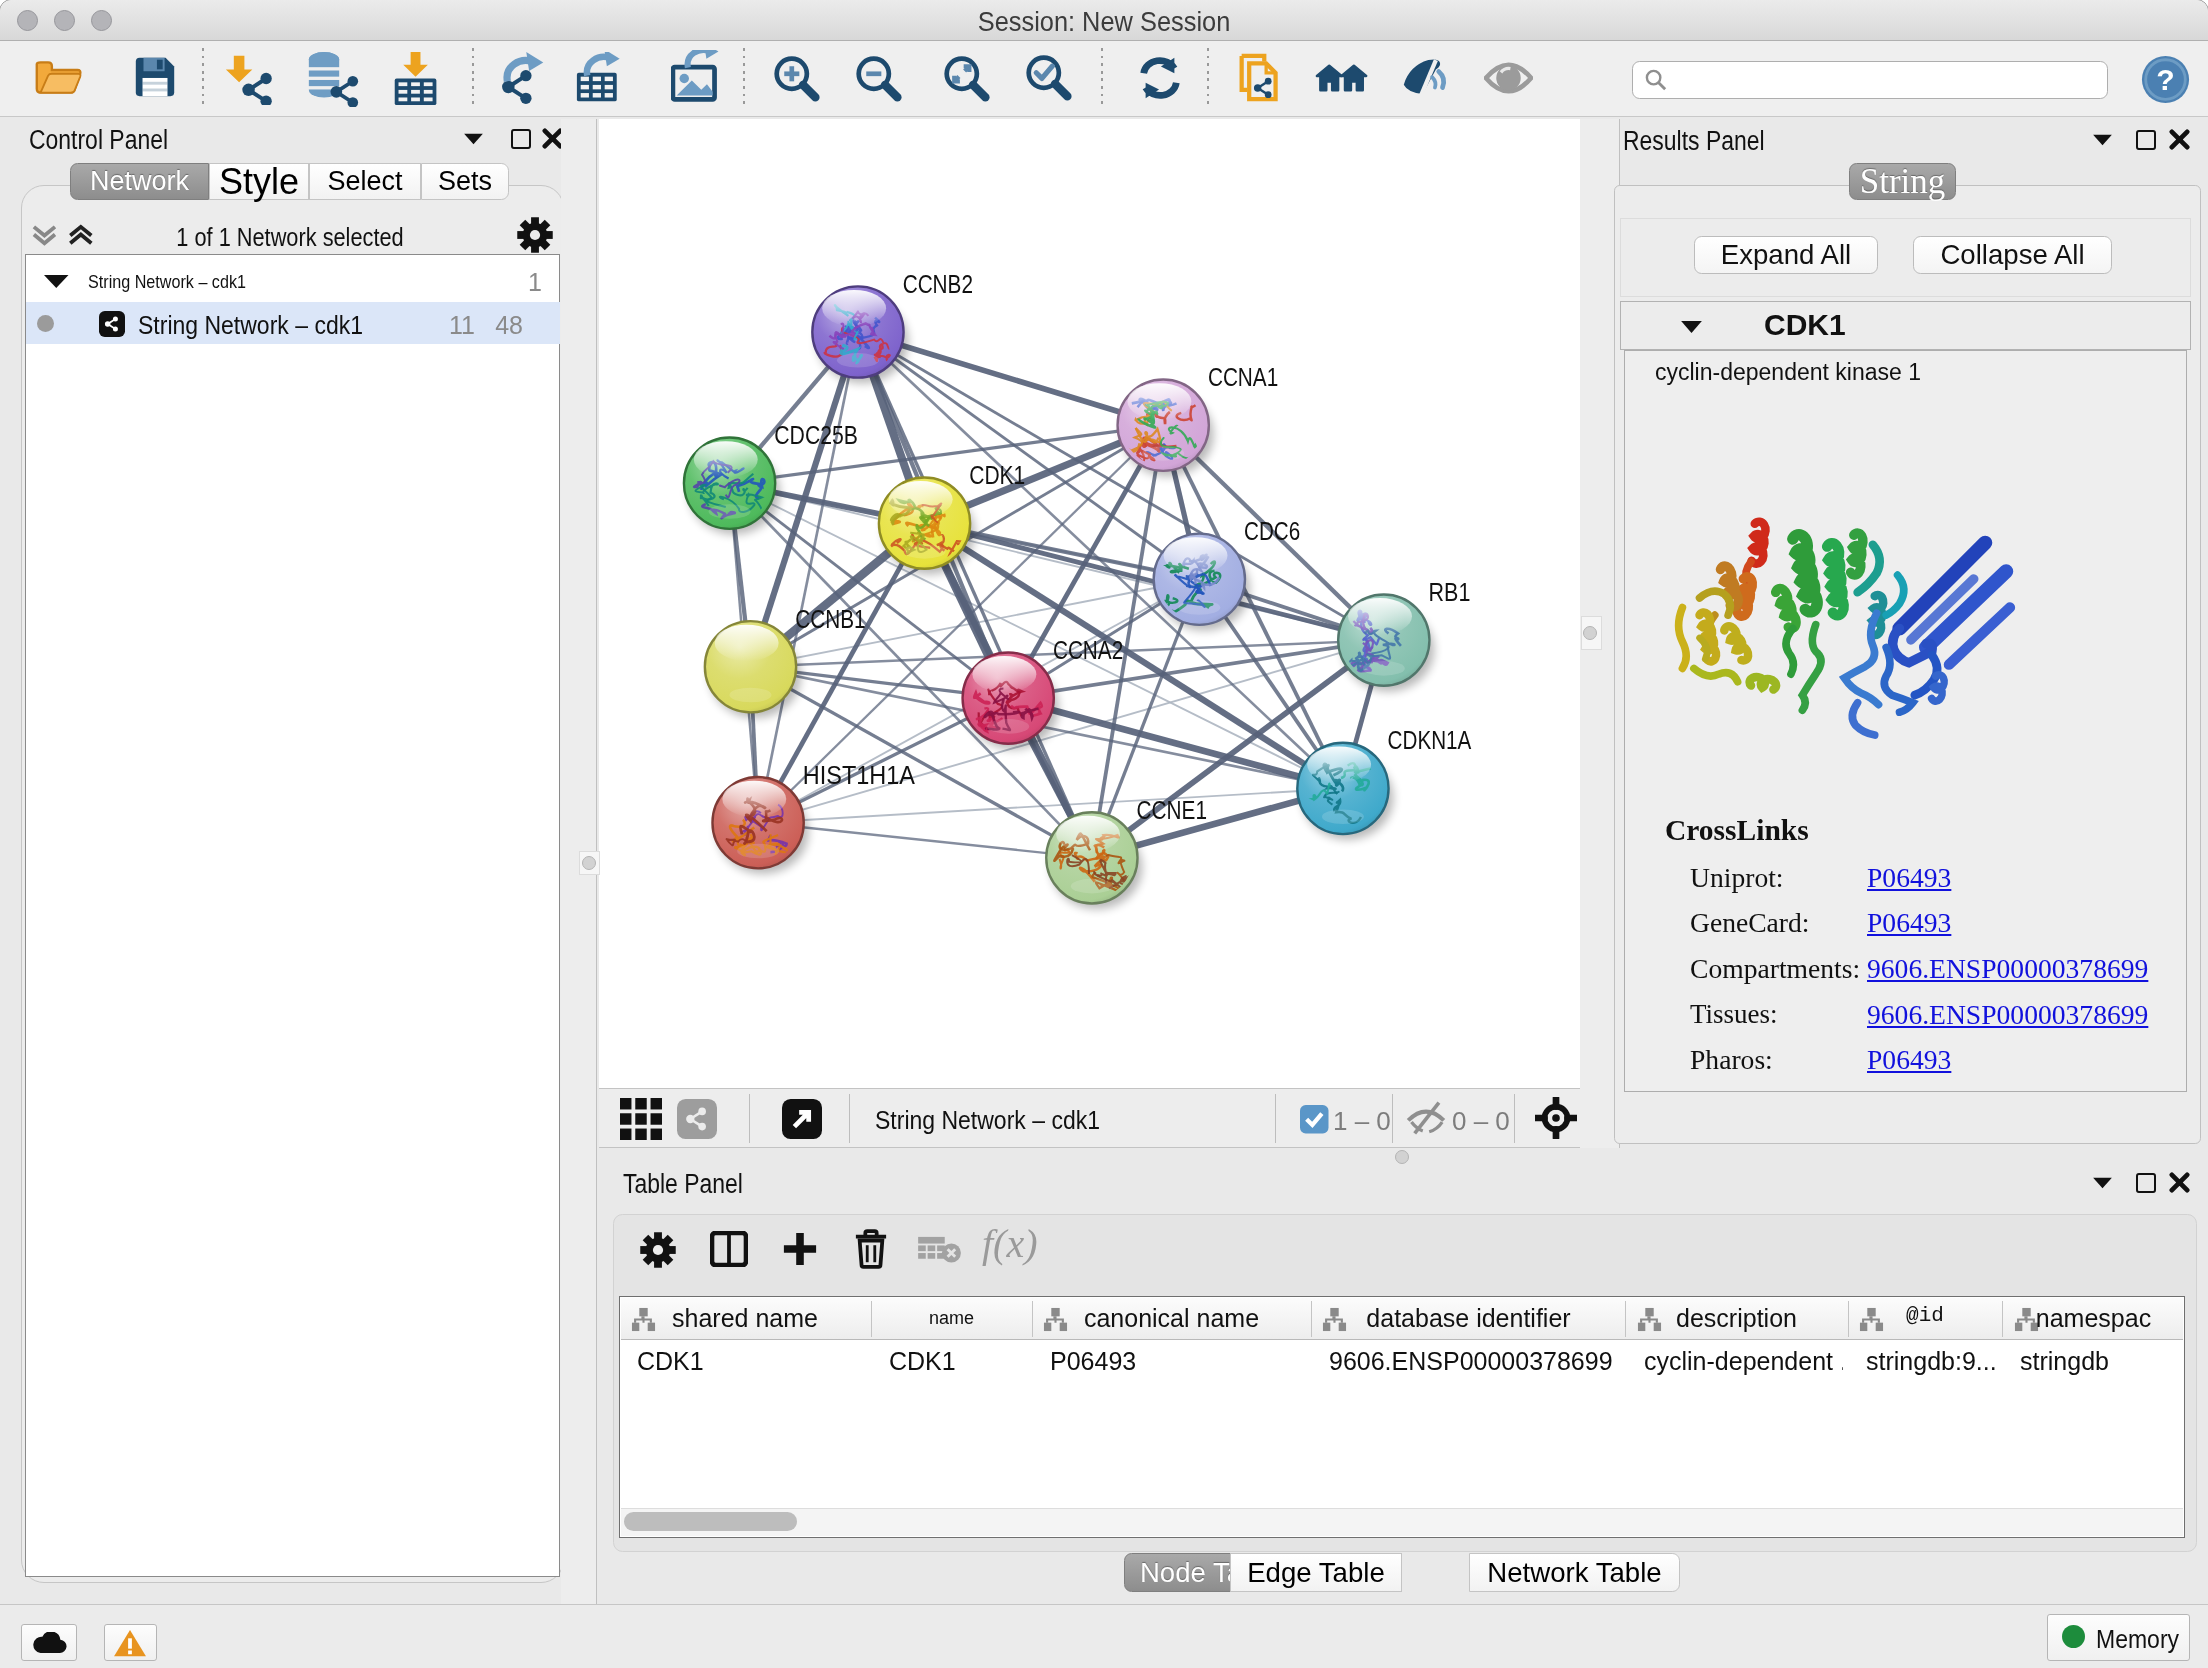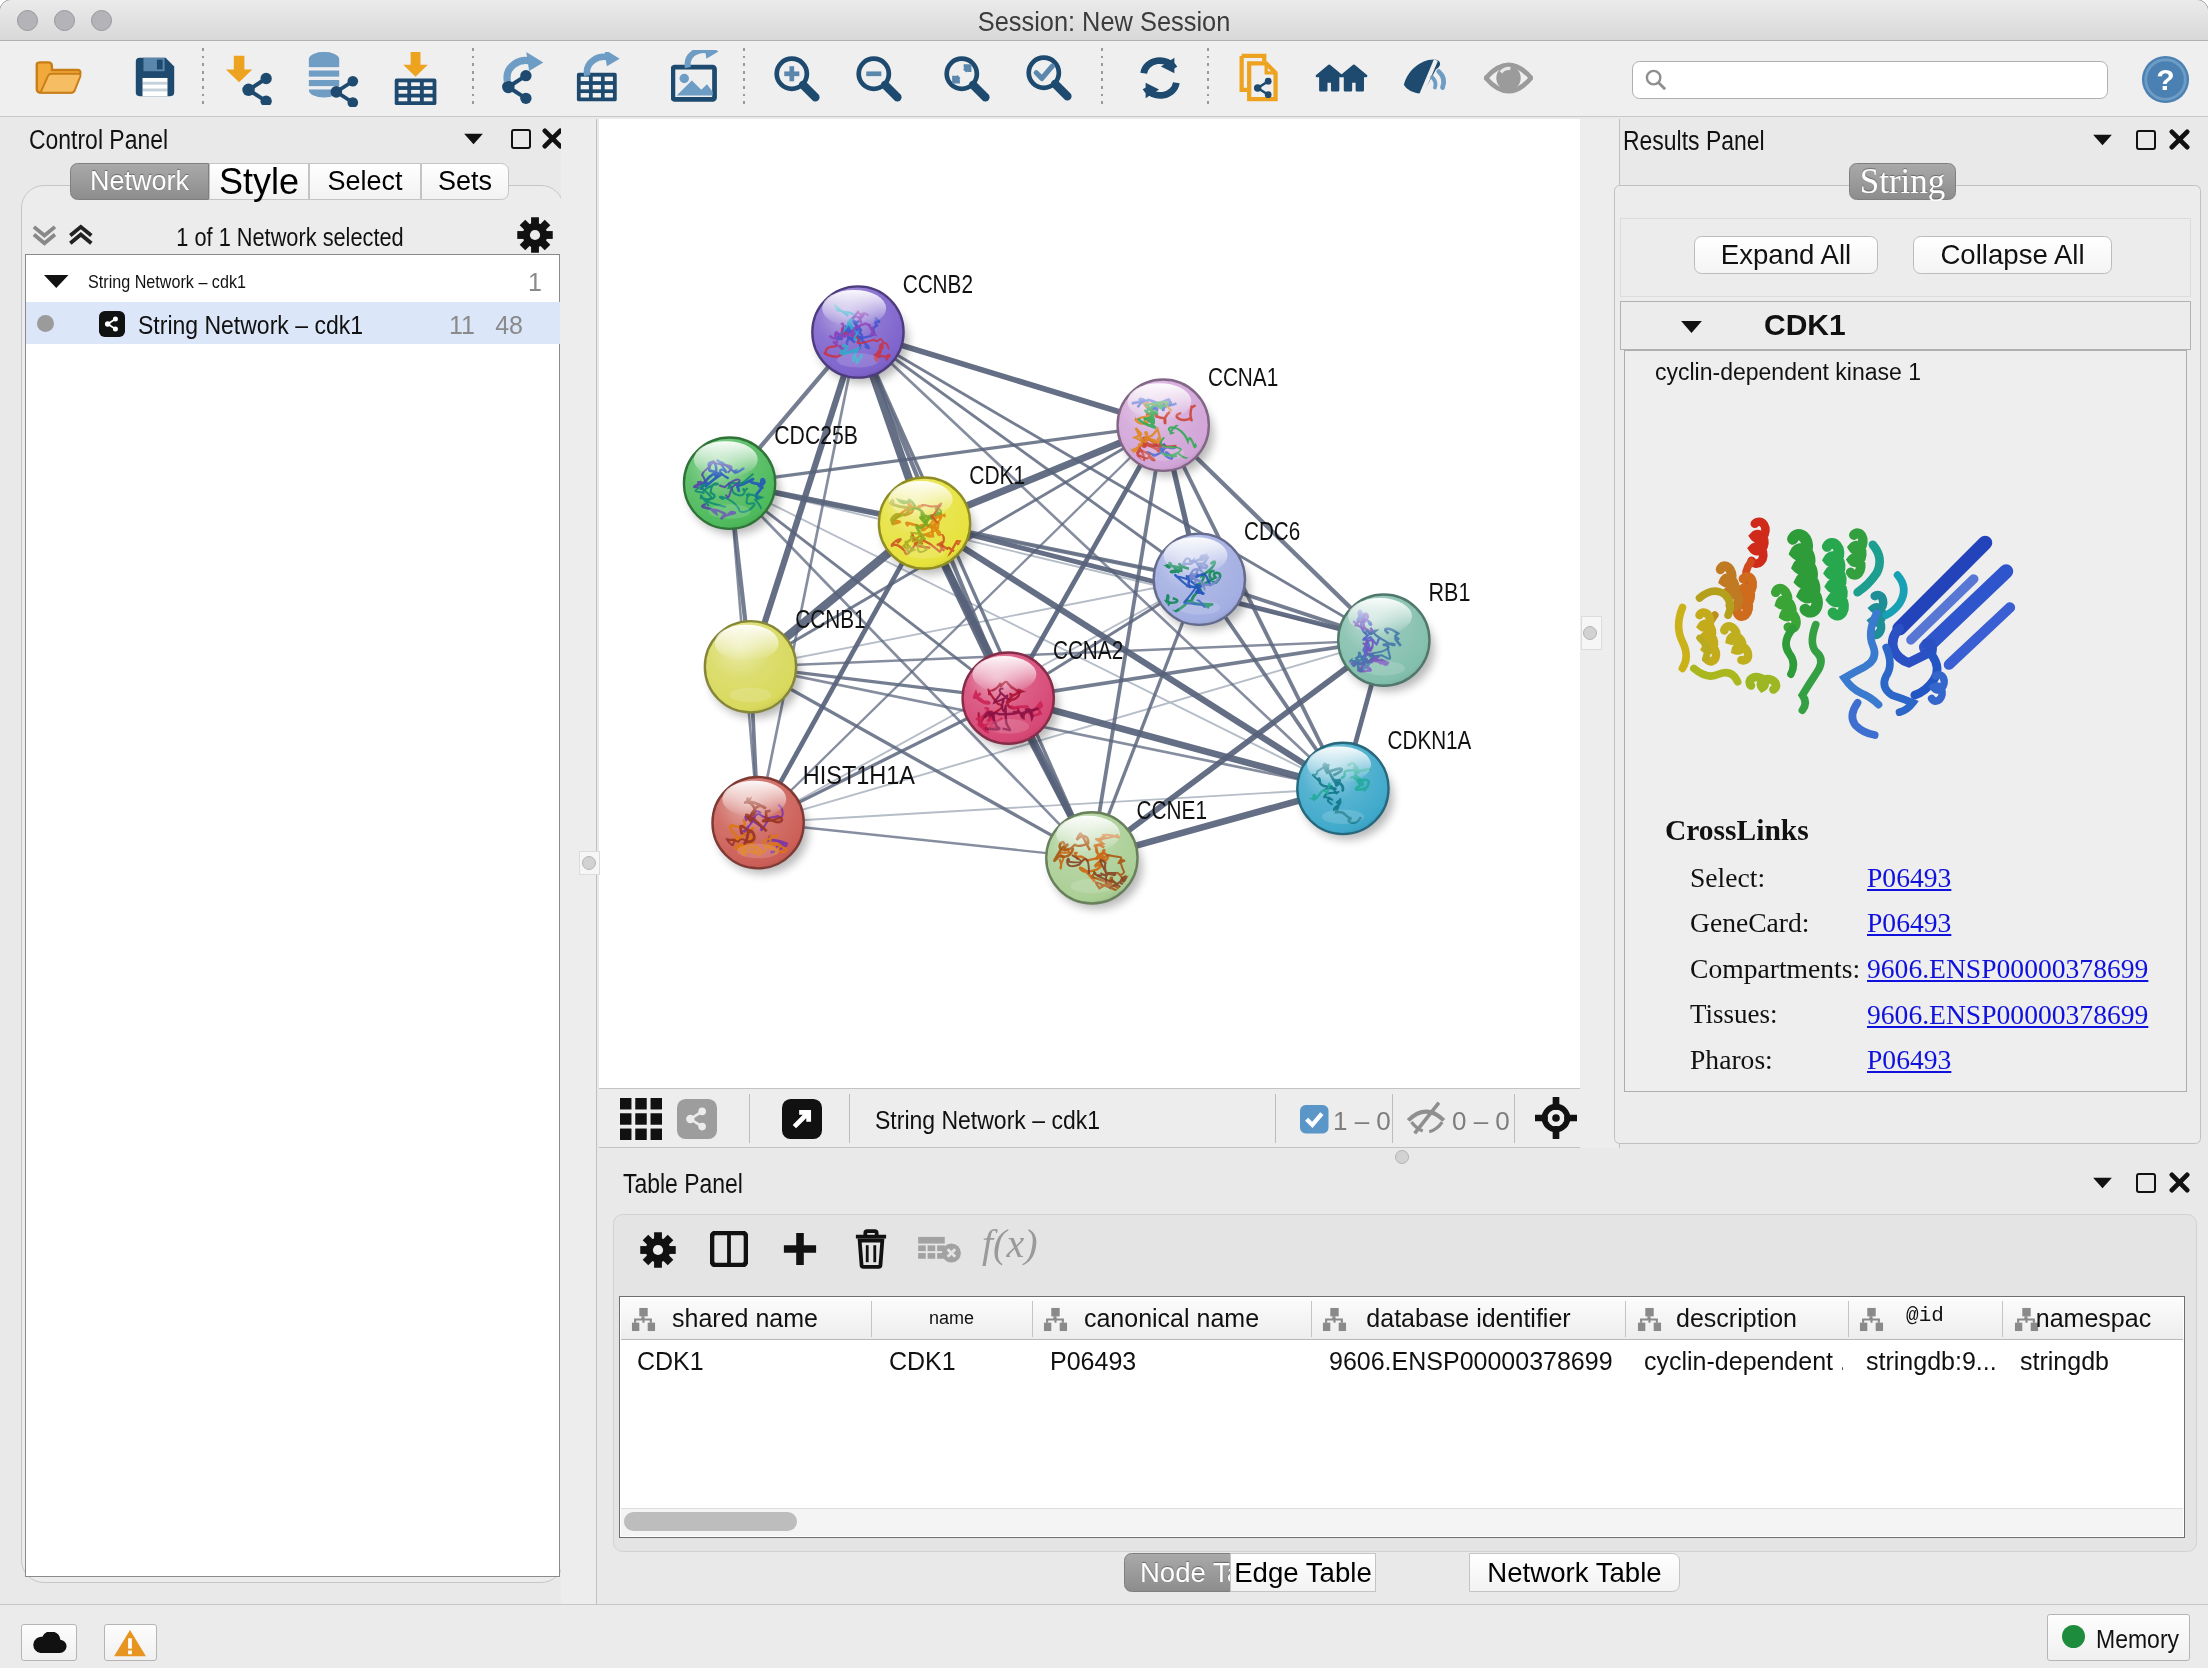--- a/index.html
+++ b/index.html
@@ -666,21 +666,21 @@
       <path d="M318 66 L252 130" stroke="#5877d4" stroke-width="10" stroke-linecap="round" fill="none"></path>
       <path d="M356 96 L292 156" stroke="#3a5fd2" stroke-width="11" stroke-linecap="round" fill="none"></path>
       <path d="M240 118 Q230 128 234 140 Q238 150 250 154 Q262 148 274 142 Q276 132 268 134" fill="none" stroke="#2a50c4" stroke-width="10" stroke-linecap="round"></path>
       <path d="M216 102 Q206 122 212 136 Q218 150 204 158 Q192 164 182 170 Q190 182 200 186 Q210 190 218 198" fill="none" stroke="#3a7bd0" stroke-width="8" stroke-linecap="round"></path>
       <path d="M226 138 Q234 156 226 168 Q220 180 232 188 Q244 192 254 196 Q248 204 240 206" fill="none" stroke="#2b66c8" stroke-width="8" stroke-linecap="round"></path>
       <path d="M274 146 Q284 160 276 172 Q268 184 256 188" fill="none" stroke="#2455c4" stroke-width="9" stroke-linecap="round"></path>
       <path d="M278 168 a8 6 100 1 1 -2.1 11.8 a8 6 100 1 1 -2.1 11.8" fill="none" stroke="#3566cc" stroke-width="8" stroke-linecap="round"></path>
       <path d="M196 196 Q186 210 194 220 Q202 228 214 230" fill="none" stroke="#3e6fd0" stroke-width="8" stroke-linecap="round"></path>
     </svg>
     <div style="position:absolute;left:1665px;top:814px;font-size:29.5px;font-weight:bold;color:#111;font-family:'Liberation Serif',serif">CrossLinks</div>
-    <div style="position:absolute;left:1690px;top:862px;font-size:27.6px;color:#111;font-family:'Liberation Serif',serif">Select:</div>
+    <div style="position:absolute;left:1690px;top:862px;font-size:27.6px;color:#111;font-family:'Liberation Serif',serif">Uniprot:</div>
     <div style="position:absolute;left:1867px;top:862px;font-size:27.6px;color:#1111dd;text-decoration:underline;font-family:'Liberation Serif',serif">P06493</div>
     <div style="position:absolute;left:1690px;top:907px;font-size:27.6px;color:#111;font-family:'Liberation Serif',serif">GeneCard:</div>
     <div style="position:absolute;left:1867px;top:907px;font-size:27.6px;color:#1111dd;text-decoration:underline;font-family:'Liberation Serif',serif">P06493</div>
     <div style="position:absolute;left:1690px;top:953px;font-size:27.6px;color:#111;font-family:'Liberation Serif',serif">Compartments:</div>
     <div style="position:absolute;left:1867px;top:953px;font-size:27.6px;color:#1111dd;text-decoration:underline;font-family:'Liberation Serif',serif">9606.ENSP00000378699</div>
     <div style="position:absolute;left:1690px;top:999px;font-size:27px;color:#111;font-family:'Liberation Serif',serif">Tissues:</div>
     <div style="position:absolute;left:1867px;top:999px;font-size:27.6px;color:#1111dd;text-decoration:underline;font-family:'Liberation Serif',serif">9606.ENSP00000378699</div>
     <div style="position:absolute;left:1690px;top:1044px;font-size:27.6px;color:#111;font-family:'Liberation Serif',serif">Pharos:</div>
     <div style="position:absolute;left:1867px;top:1044px;font-size:27.6px;color:#1111dd;text-decoration:underline;font-family:'Liberation Serif',serif">P06493</div>
     <div style="position:absolute;left:623px;top:1169px;font-size:27px;color:#111;font-family:'Liberation Sans',sans-serif;font-weight:normal;white-space:nowrap;transform:scaleX(0.85);transform-origin:0 50%;">Table Panel</div>
@@ -797,21 +797,21 @@
     <div style="position:absolute;left:637px;top:1347px;width:228px;font-size:25px;color:#111;font-family:'Liberation Sans',sans-serif;white-space:nowrap;overflow:hidden">CDK1</div>
     <div style="position:absolute;left:889px;top:1347px;width:137px;font-size:25px;color:#111;font-family:'Liberation Sans',sans-serif;white-space:nowrap;overflow:hidden">CDK1</div>
     <div style="position:absolute;left:1050px;top:1347px;width:255px;font-size:25px;color:#111;font-family:'Liberation Sans',sans-serif;white-space:nowrap;overflow:hidden">P06493</div>
     <div style="position:absolute;left:1329px;top:1347px;width:291px;font-size:25px;color:#111;font-family:'Liberation Sans',sans-serif;white-space:nowrap;overflow:hidden">9606.ENSP00000378699</div>
     <div style="position:absolute;left:1644px;top:1347px;width:199px;font-size:25px;color:#111;font-family:'Liberation Sans',sans-serif;white-space:nowrap;overflow:hidden">cyclin-dependent ...</div>
     <div style="position:absolute;left:1866px;top:1347px;width:130px;font-size:25px;color:#111;font-family:'Liberation Sans',sans-serif;white-space:nowrap;overflow:hidden">stringdb:9...</div>
     <div style="position:absolute;left:2020px;top:1347px;width:159px;font-size:25px;color:#111;font-family:'Liberation Sans',sans-serif;white-space:nowrap;overflow:hidden">stringdb</div>
     <div style="position:absolute;left:621px;top:1508px;width:1562px;height:27.6px;background:#f4f4f4;border-top:1px solid #ddd;box-sizing:border-box"></div>
     <div style="position:absolute;left:624px;top:1512px;width:173px;height:19px;background:#bdbdbd;border-radius:9.5px"></div>
     <div style="position:absolute;left:1124px;top:1553px;width:171px;height:39px;background:linear-gradient(#a9a9a9,#8d8d8d);border:1px solid #7f7f7f;box-sizing:border-box;border-radius:7.6px 0px 0px 7.6px;color:#fff;text-shadow:0 -1px 1px rgba(0,0,0,0.35);font-size:27.6px;font-family:'Liberation Sans',sans-serif;display:flex;align-items:center;justify-content:center">Node Table</div>
-    <div style="position:absolute;left:1230px;top:1553px;width:146px;height:39px;background:linear-gradient(#ffffff,#f2f2f2);border:1px solid #c4c4c4;box-sizing:border-box;border-radius:0px 0px 0px 0px;color:#000;font-size:27.6px;font-family:'Liberation Sans',sans-serif;display:flex;align-items:center;justify-content:center">Edge Table</div>
+    <div style="position:absolute;left:1230px;top:1553px;width:172px;height:39px;background:linear-gradient(#ffffff,#f2f2f2);border:1px solid #c4c4c4;box-sizing:border-box;border-radius:0px 0px 0px 0px;color:#000;font-size:27.6px;font-family:'Liberation Sans',sans-serif;display:flex;align-items:center;justify-content:center">Edge Table</div>
     <div style="position:absolute;left:1469px;top:1553px;width:211px;height:39px;background:linear-gradient(#ffffff,#f2f2f2);border:1px solid #c4c4c4;box-sizing:border-box;border-radius:0px 7.6px 7.6px 0px;color:#000;font-size:27.6px;font-family:'Liberation Sans',sans-serif;display:flex;align-items:center;justify-content:center">Network Table</div>
     <div style="position:absolute;left:0px;top:1604px;width:2208px;height:65px;background:#ebebeb;border-top:1.9px solid #c6c6c6;box-sizing:border-box"></div>
     <div style="position:absolute;background:linear-gradient(#fdfdfd,#f0f0f0);border:1.9px solid #b5b5b5;box-sizing:border-box;left:21px;top:1624px;width:56px;height:37px;border-radius:2.9px"></div>
     <svg style="position:absolute;left:31px;top:1632px" width="36" height="23" viewBox="0 0 38 24">
       <path d="M10 22 L30 22 A7 7 0 0 0 31 8 A10 10 0 0 0 12 5 A8 8 0 0 0 10 22 Z" fill="#111"></path>
     </svg>
     <div style="position:absolute;background:linear-gradient(#fdfdfd,#f0f0f0);border:1.9px solid #b5b5b5;box-sizing:border-box;left:104px;top:1624px;width:53px;height:37px;border-radius:2.9px"></div>
     <svg style="position:absolute;left:113px;top:1628px" width="34" height="30" viewBox="0 0 36 32">
       <path d="M18 2 L35 30 L1 30 Z" fill="#e89420"></path>
       <rect x="16" y="11" width="4" height="11" fill="#fff"></rect>

